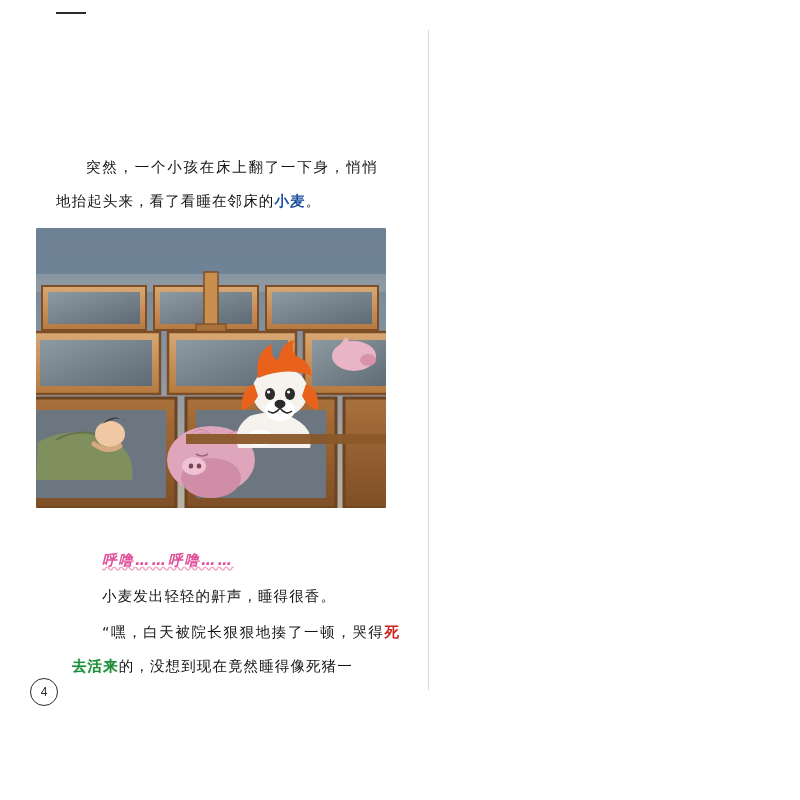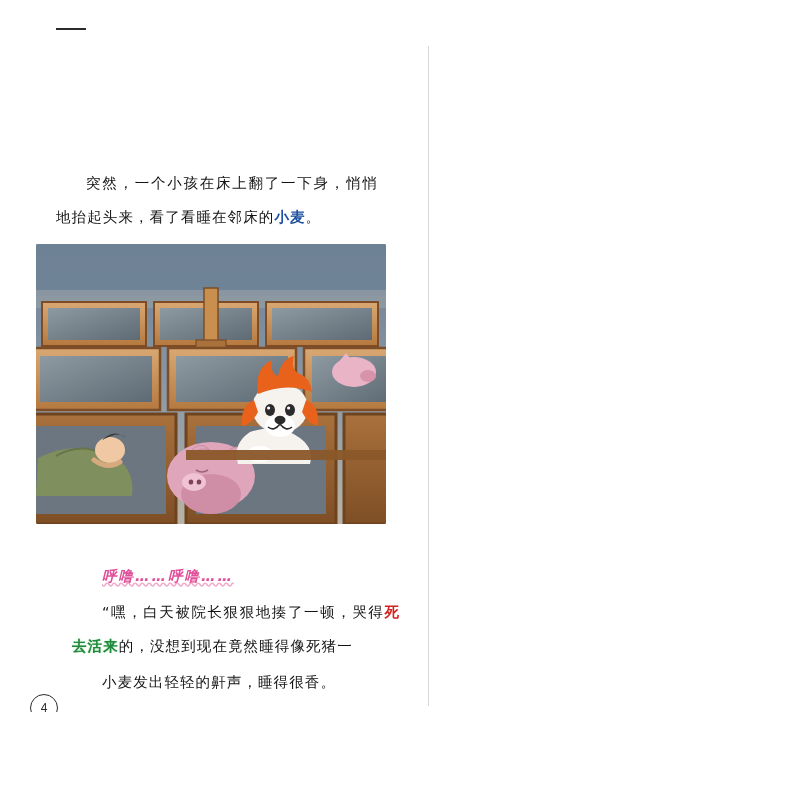--- a/index.html
+++ b/index.html
@@ -16,21 +16,21 @@
   .page {
     position: relative;
     width: 800px;
     height: 800px;
     background: #ffffff;
   }
   
   .spread {
     position: absolute;
     left: 0;
-    top: 16px;
+    top: 0;
     width: 800px;
     height: 712px;
     background: #ffffff;
   }
   .gutter {
     position: absolute;
     left: 428px;
     top: 30px;
     width: 1px;
     height: 660px;
@@ -248,24 +248,24 @@
 
           <rect x="150" y="206" width="210" height="10" fill="#8a5729" opacity="0.95"></rect>
         </svg>
       </div>
 
       <div class="col" id="left-text-bottom">
         <p class="para indent pinkwavy">
           <span class="ul">呼噜……呼噜……</span>
         </p>
         <p class="para indent">
+          <span>小麦发出轻轻的鼾声，睡得很香。</span>
+        </p>
+        <p class="para indent">
           <span>“嘿，白天被院长狠狠地揍了一顿，哭得</span><span class="hl hl-red">死</span><span class="hl hl-outline">去活来</span><span>的，没想到现在竟然睡得像死猪一</span>
-        </p>
-        <p class="para indent">
-          <span>小麦发出轻轻的鼾声，睡得很香。</span>
         </p>
       </div>
 
       <div class="pn-line" id="pn-line-left"></div>
       <div class="pagenum-wrap" id="pagenum-left">
         <span>4</span>
       </div>
     </div>
 
     <div class="leaf leaf-right">

